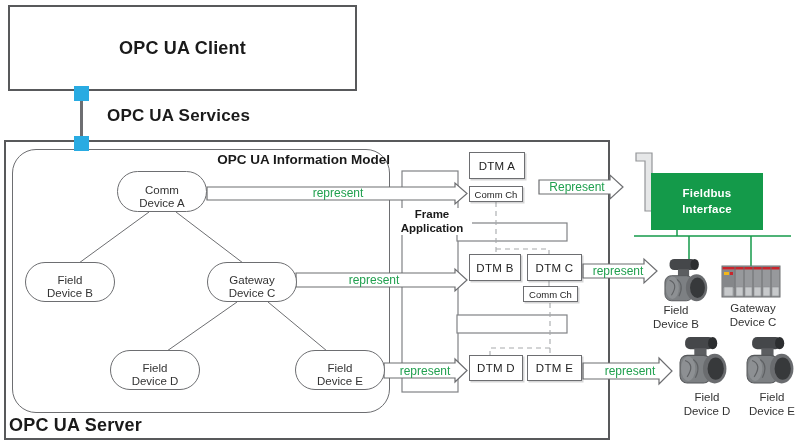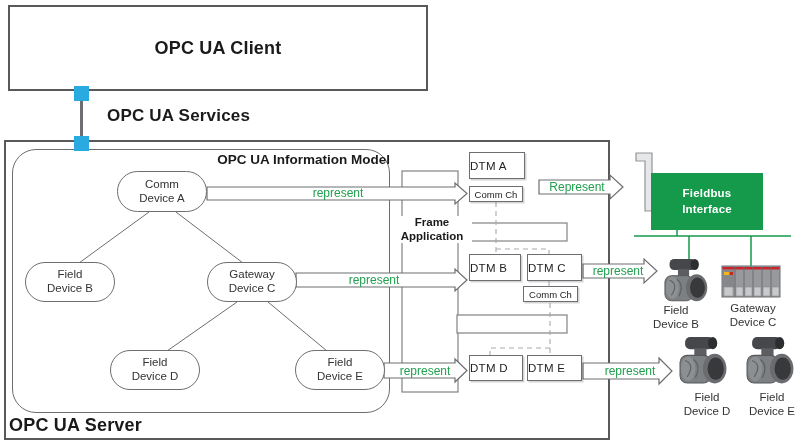--- a/index.html
+++ b/index.html
@@ -6,41 +6,41 @@
   .stage{position:relative;width:800px;height:447px;background:#fff;
          font-family:"Liberation Sans","DejaVu Sans",sans-serif;overflow:hidden;color:#222;}
   .abs{position:absolute;box-sizing:border-box;}
   .z1{z-index:1}.z5{z-index:5}.z10{z-index:10}
   .preline{white-space:pre-line;}
   .box-dark{border:2px solid #58595b;background:#fff;}
   .rounded{border:1.4px solid #6d6e71;border-radius:24px;background:#fff;}
   .title-lg{font-size:18px;font-weight:600;color:#1a1a1a;letter-spacing:.2px;}
   .title-md{font-size:13.5px;font-weight:600;color:#1a1a1a;}
   .node{border:1.2px solid #6d6e71;border-radius:21px;background:#fff;
-        display:flex;align-items:center;justify-content:center;text-align:center;
+        display:flex;align-items:flex-end;justify-content:center;text-align:center;
         font-size:11.5px;line-height:1.18;color:#333;}
   .dtm{border:1px solid #6d6e71;background:#fff;box-shadow:1.5px 1.5px 0 rgba(88,89,91,.25);
-       display:flex;align-items:center;text-align:center;
+       display:flex;align-items:center;justify-content:center;text-align:center;
        font-size:11.5px;color:#222;letter-spacing:.3px;}
   .commch{border:1px solid #6d6e71;background:#fff;box-shadow:1.5px 1.5px 0 rgba(88,89,91,.25);
        display:flex;align-items:center;justify-content:center;text-align:left;
        font-size:9.5px;color:#222;}
   .rep{color:#21a04f;font-size:12px;text-align:center;}
   .devlabel{font-size:11.5px;line-height:1.2;color:#333;text-align:center;}
   .framelabel{font-size:11.5px;font-weight:600;line-height:1.18;text-align:center;
               background:#fff;color:#1a1a1a;padding:0 1px;}
   .fieldbus-box{background:#149a4a;color:#fff;display:flex;align-items:center;justify-content:center;
                 text-align:center;font-size:11.5px;font-weight:600;line-height:1.35;letter-spacing:.2px;margin-top:19px;}
 </style>
 </head>
 <body>
 
 <div class="stage">
 
-  <div class="abs z1 box-dark" style="left:8px;top:5px;width:420px;height:86px;display:flex;align-items:center;justify-content:center;">
+  <div class="abs z1 box-dark" style="left:8px;top:5px;width:349px;height:86px;display:flex;align-items:center;justify-content:center;">
     <span class="title-lg">OPC UA Client</span>
   </div>
 
   <span class="abs z10 title-lg" style="left:107px;top:106px;font-size:17px;">OPC UA Services</span>
 
   <div class="abs z1 box-dark" style="left:4px;top:140px;width:606px;height:300px;"></div>
 
   <span class="abs z10 title-lg" style="left:9px;top:415px;">OPC UA Server</span>
 
   <div class="abs z1 rounded" style="left:12px;top:149px;width:378px;height:264px;"></div>
@@ -144,21 +144,21 @@
   </div>
   <div class="abs z10 node" style="left:110px;top:350px;width:90px;height:40px;">
     <span class="preline">Field
 Device D</span>
   </div>
   <div class="abs z10 node" style="left:295px;top:350px;width:90px;height:40px;">
     <span class="preline">Field
 Device E</span>
   </div>
 
-  <span class="abs z10 framelabel preline" style="left:392px;top:216px;width:80px;">Frame
+  <span class="abs z10 framelabel preline" style="left:392px;top:208px;width:80px;">Frame
 Application</span>
 
   <div class="abs z10 dtm" style="left:469px;top:152px;width:56px;height:27px;">
     <span>DTM A</span>
     </div>
   <div class="abs z10 commch" style="left:469px;top:186px;width:54px;height:16px;">
     <span>Comm Ch</span>
     </div>
   <div class="abs z10 dtm" style="left:469px;top:254px;width:52px;height:27px;">
     <span>DTM B</span>

